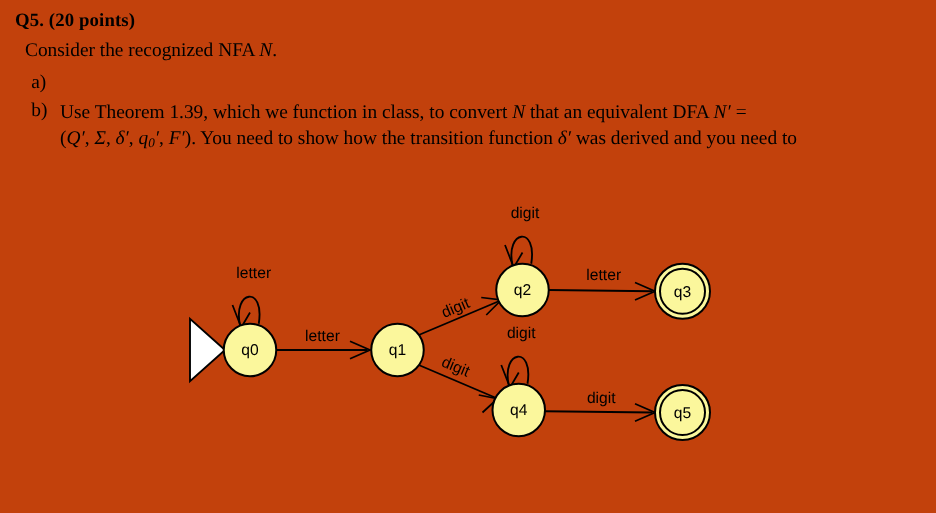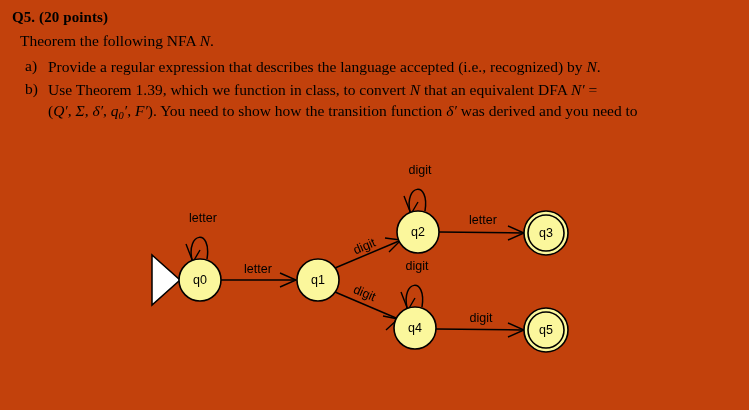--- a/index.html
+++ b/index.html
@@ -116,24 +116,23 @@
     text-anchor: middle;
   }
 </style>
 </head>
 <body>
 
 <div id="page">
 
   <div class="qheader">Q5. (20 points)</div>
 
-  <div class="intro"><span>Theorem the following NFA </span><span class="it">N</span><span>.</span></div>
+  <div class="intro"><span>Consider the recognized NFA </span><span class="it">N</span><span>.</span></div>
 
   <div class="marker marker-a">a)</div>
-  <div class="listitem item-a-text"><span>Provide a regular expression that describes the language accepted (i.e., recognized) by </span><span class="it">N</span><span>.</span></div>
 
   <div class="marker marker-b">b)</div>
   <div class="listitem item-b-text">
     <span class="bline"><span>Use Theorem 1.39, which we function in class, to convert </span><span class="it">N</span><span> that an equivalent DFA </span><span class="it">N′</span><span> =</span></span>
     <span class="bline bline2"><span>(</span><span class="sym">Q′</span><span>, </span><span class="sym">Σ</span><span>, </span><span class="sym">δ′</span><span>, </span><span class="sym">q</span><span class="sub">0</span><span class="sym">′</span><span>, </span><span class="sym">F′</span><span>).</span><span> You need to show how the transition function </span><span class="sym">δ′</span><span> was derived and you need to</span></span>
   </div>
 
   <div id="diagram">
     <svg width="749" height="230" viewBox="0 0 749 230" xmlns="http://www.w3.org/2000/svg">
 

